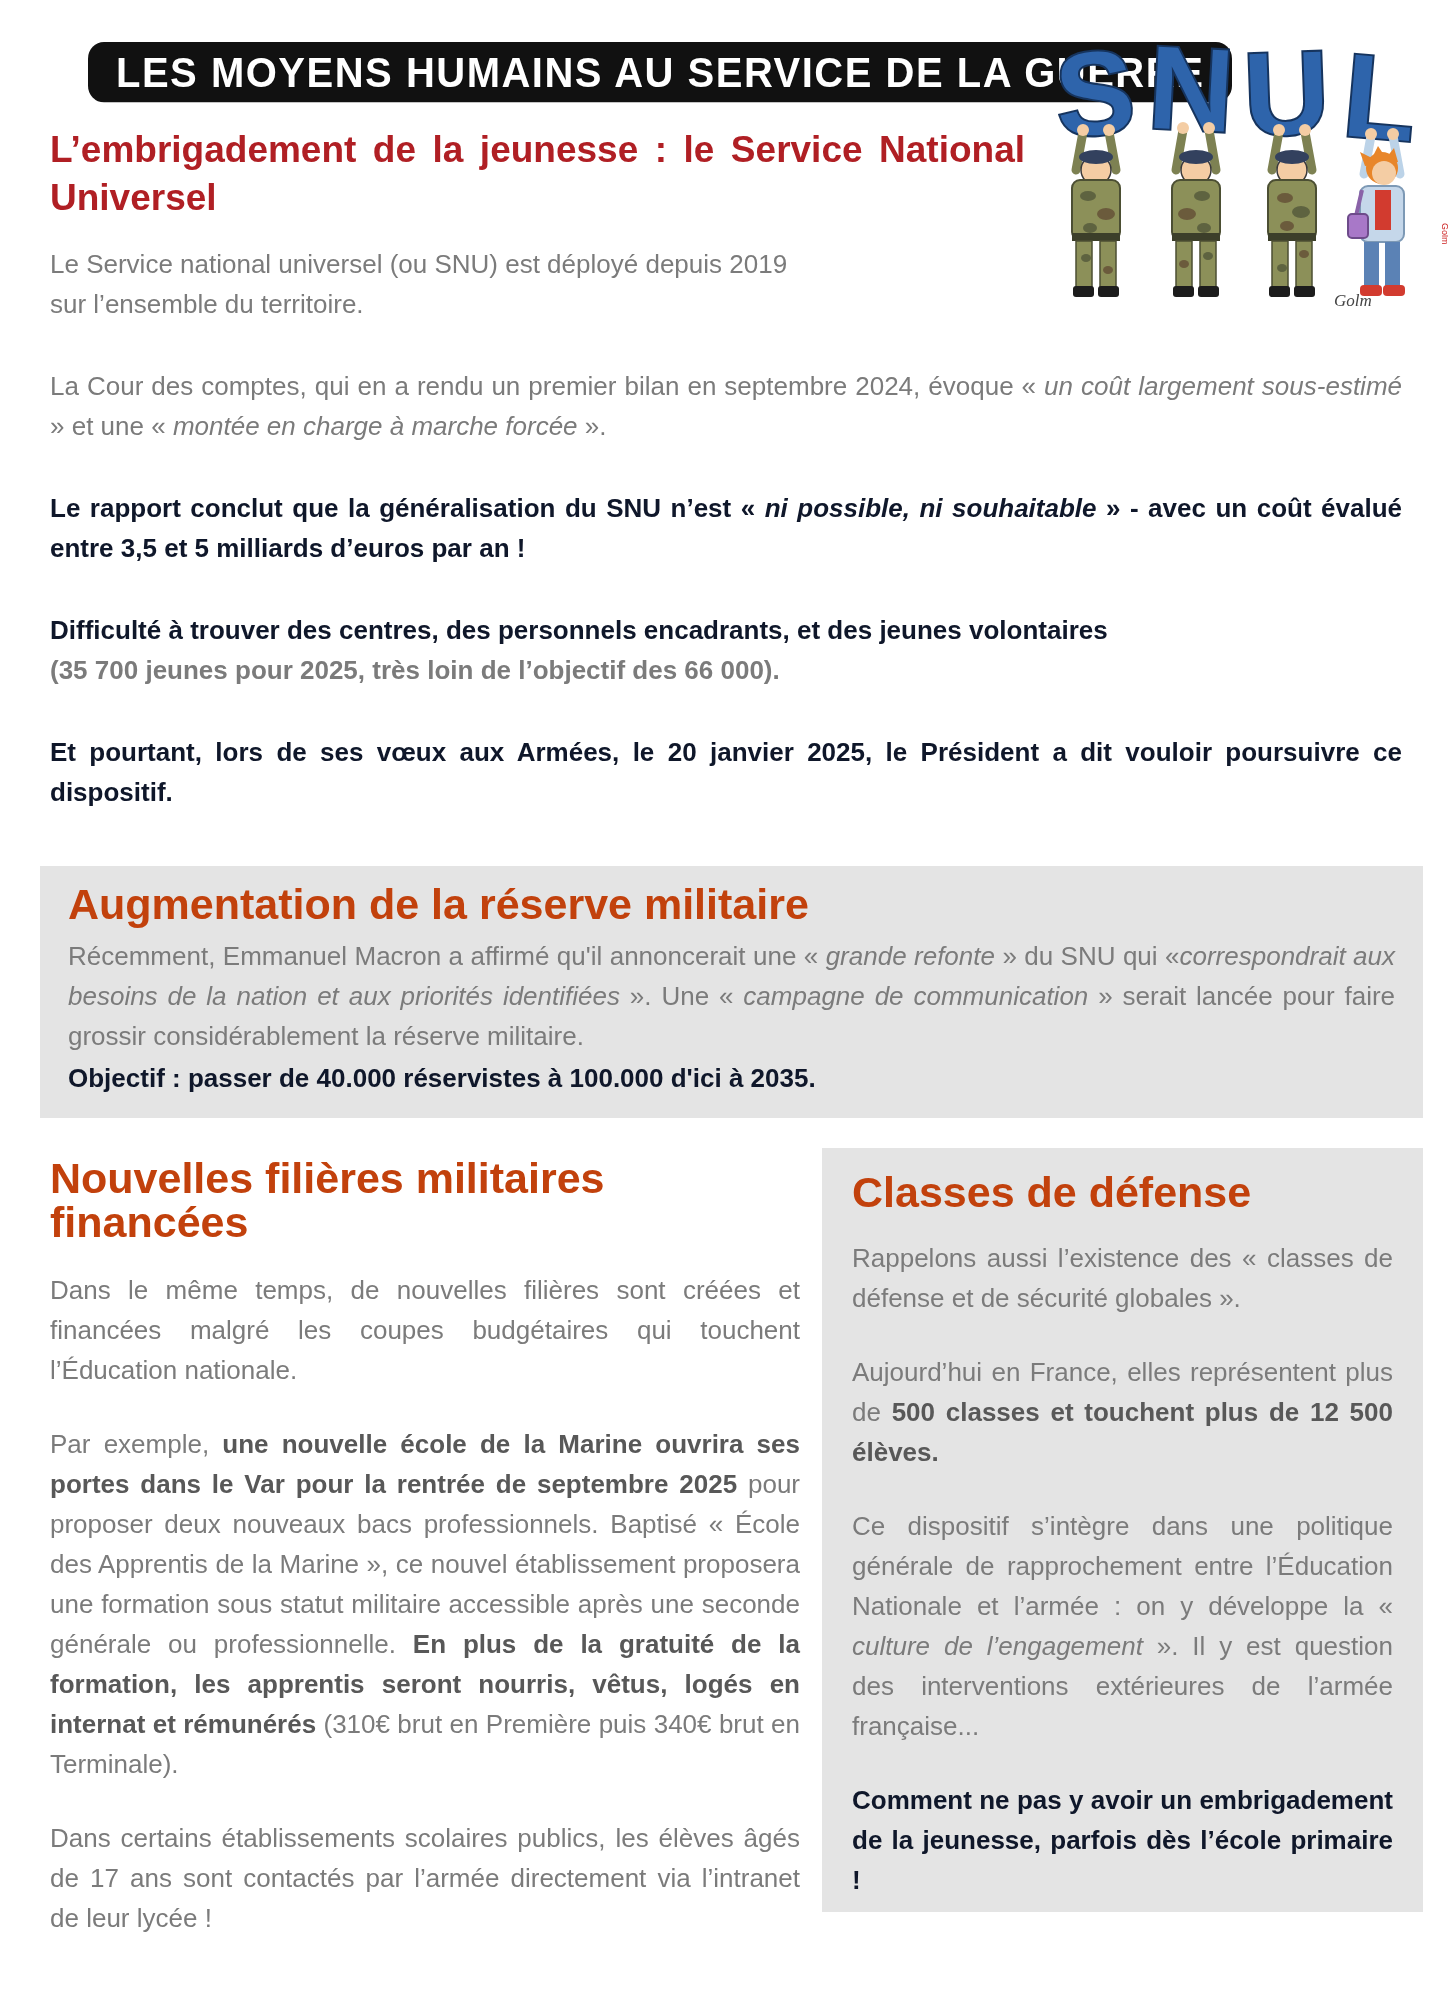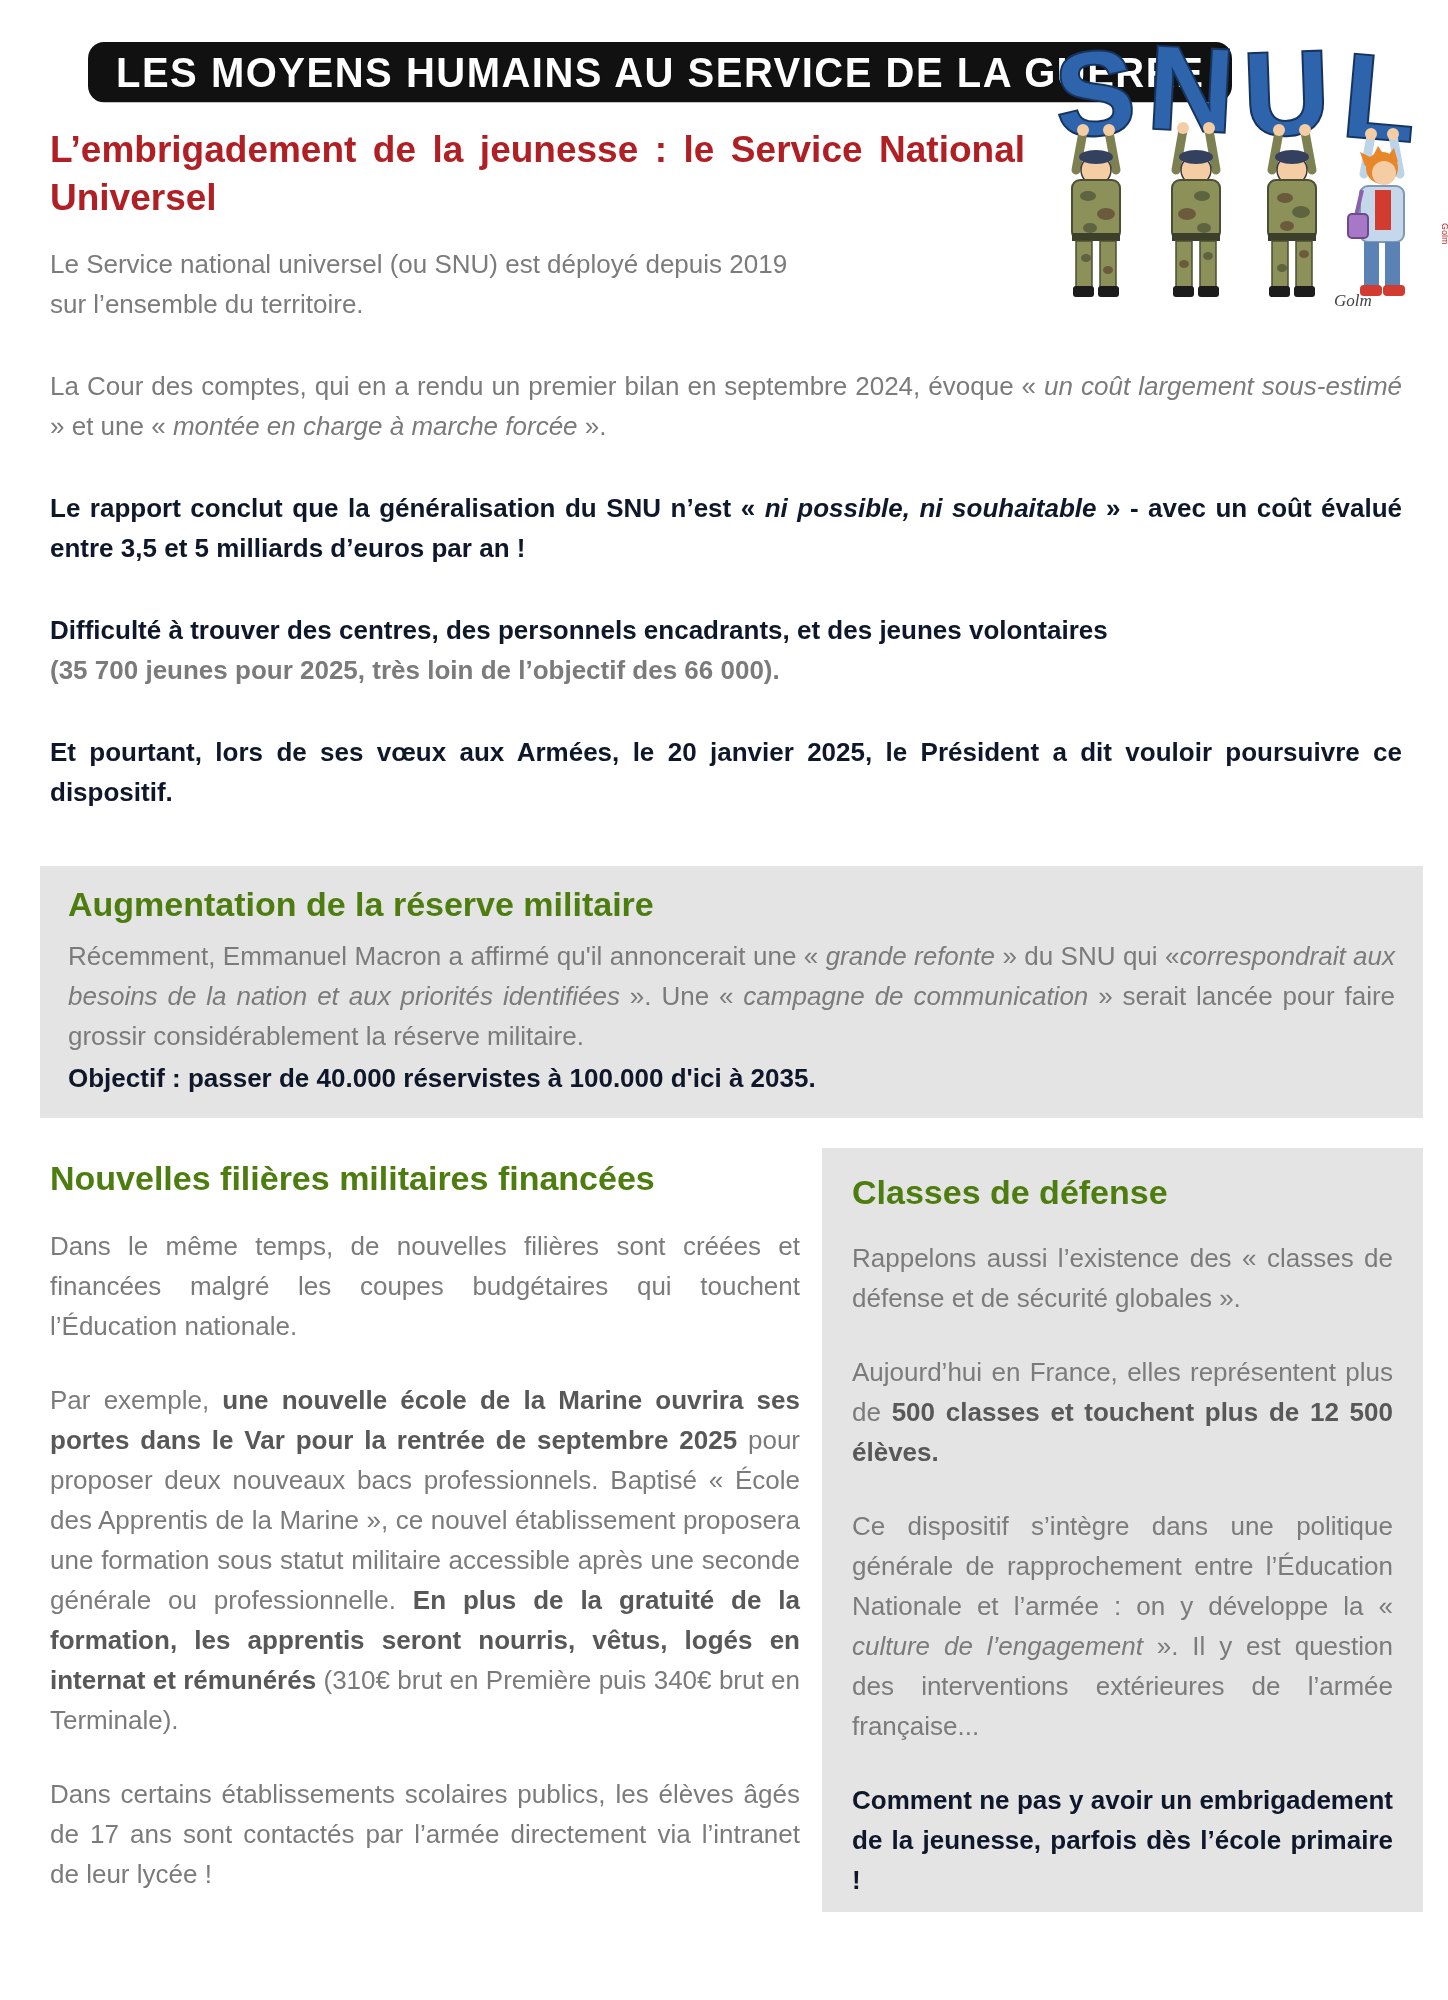--- a/index.html
+++ b/index.html
@@ -50,22 +50,22 @@
   .it{font-style:italic;}
   p.bd{color:#0f172a;}
   
   .reserve-box{
     margin:54px 25px 0 40px;
     background:#e4e4e4;
     padding:16px 28px 20px 28px;
   }
   .h2{
     margin:0 0 10px 0;
-    color:#4d7c0f;
-    font-size:34px;line-height:44px;font-weight:700;
+    color:#c2410c;
+    font-size:43px;line-height:44px;font-weight:700;
   }
   .reserve-box .p{margin-top:6px;}
   .reserve-box .objective{margin-top:2px;text-align:left;}
   
   .columns{
     display:flex;
     margin:30px 25px 0 50px;
     gap:22px;
     align-items:flex-start;
   }

